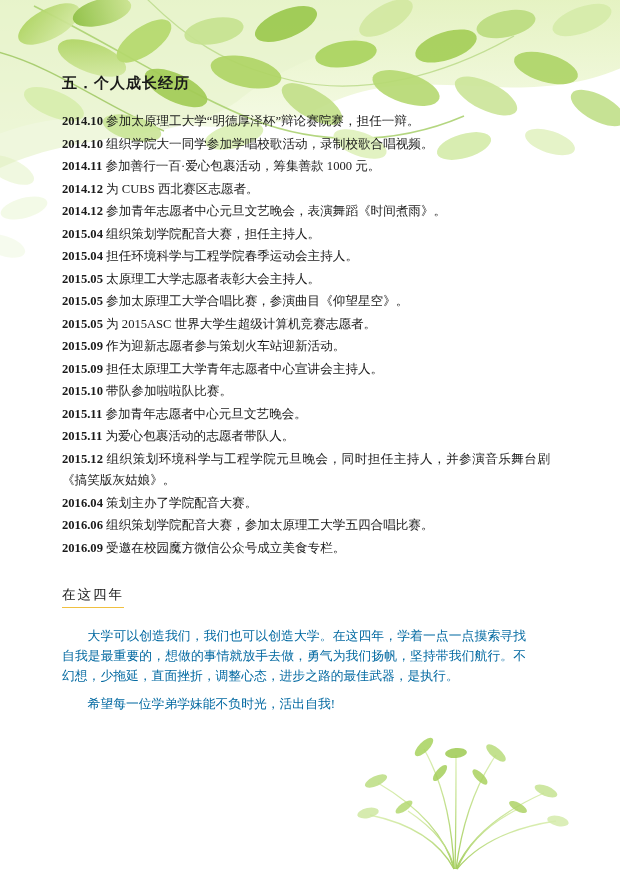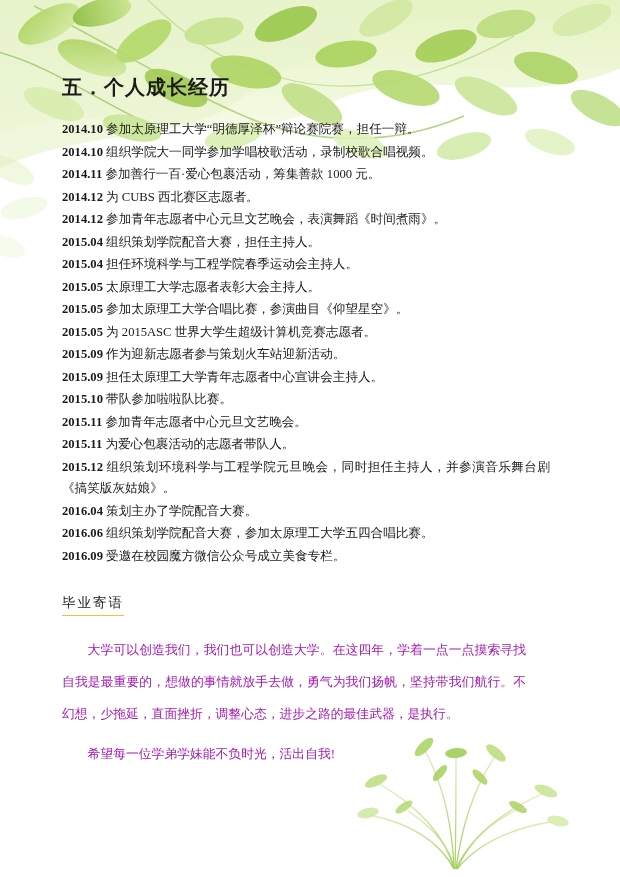--- a/index.html
+++ b/index.html
@@ -49,21 +49,21 @@
 
   
   .content {
     position: absolute;
     left: 62px;
     top: 0;
     width: 500px;
   }
 
   .section-title {
-    font-size: 20px;
+    font-size: 15px;
     color: #1a1a1a;
     letter-spacing: 1px;
     margin: 0;
     padding-top: 74px;
     font-family: "Liberation Serif", "DejaVu Serif", serif;
   }
 
   .entries {
     margin-top: 18px;
   }
@@ -92,22 +92,22 @@
     border-bottom: 1.6px solid #f0c040;
   }
 
   .wish-body {
     margin-top: 18px;
     width: 478px;
   }
 
   .wish-para {
     font-size: 12.8px;
-    line-height: 32px;
-    color: #a21caf;
+    line-height: 20px;
+    color: #0369a1;
     text-align: justify;
     text-indent: 2em;
     margin: 0 14px 2px 0;
   }
 
   .spacer-small { height: 6px; }
 </style>
 </head>
 <body>
 
@@ -224,21 +224,21 @@
       <p class="entry"><span class="date">2015.09</span> <span>担任太原理工大学青年志愿者中心宣讲会主持人。</span></p>
       <p class="entry"><span class="date">2015.10</span> <span>带队参加啦啦队比赛。</span></p>
       <p class="entry"><span class="date">2015.11</span> <span>参加青年志愿者中心元旦文艺晚会。</span></p>
       <p class="entry"><span class="date">2015.11</span> <span>为爱心包裹活动的志愿者带队人。</span></p>
       <p class="entry"><span class="date">2015.12</span> <span>组织策划环境科学与工程学院元旦晚会，同时担任主持人，并参演音乐舞台剧《搞笑版灰姑娘》。</span></p>
       <p class="entry"><span class="date">2016.04</span> <span>策划主办了学院配音大赛。</span></p>
       <p class="entry"><span class="date">2016.06</span> <span>组织策划学院配音大赛，参加太原理工大学五四合唱比赛。</span></p>
       <p class="entry"><span class="date">2016.09</span> <span>受邀在校园魔方微信公众号成立美食专栏。</span></p>
     </div>
 
-    <div class="wish-header">毕业寄语</div>
+    <div class="wish-header">在这四年</div>
 
     <div class="wish-body">
       <p class="wish-para">大学可以创造我们，我们也可以创造大学。在这四年，学着一点一点摸索寻找自我是最重要的，想做的事情就放手去做，勇气为我们扬帆，坚持带我们航行。不幻想，少拖延，直面挫折，调整心态，进步之路的最佳武器，是执行。</p>
       <div class="spacer-small"></div>
       <p class="wish-para">希望每一位学弟学妹能不负时光，活出自我!</p>
     </div>
 
   </div>
 </div>
 

